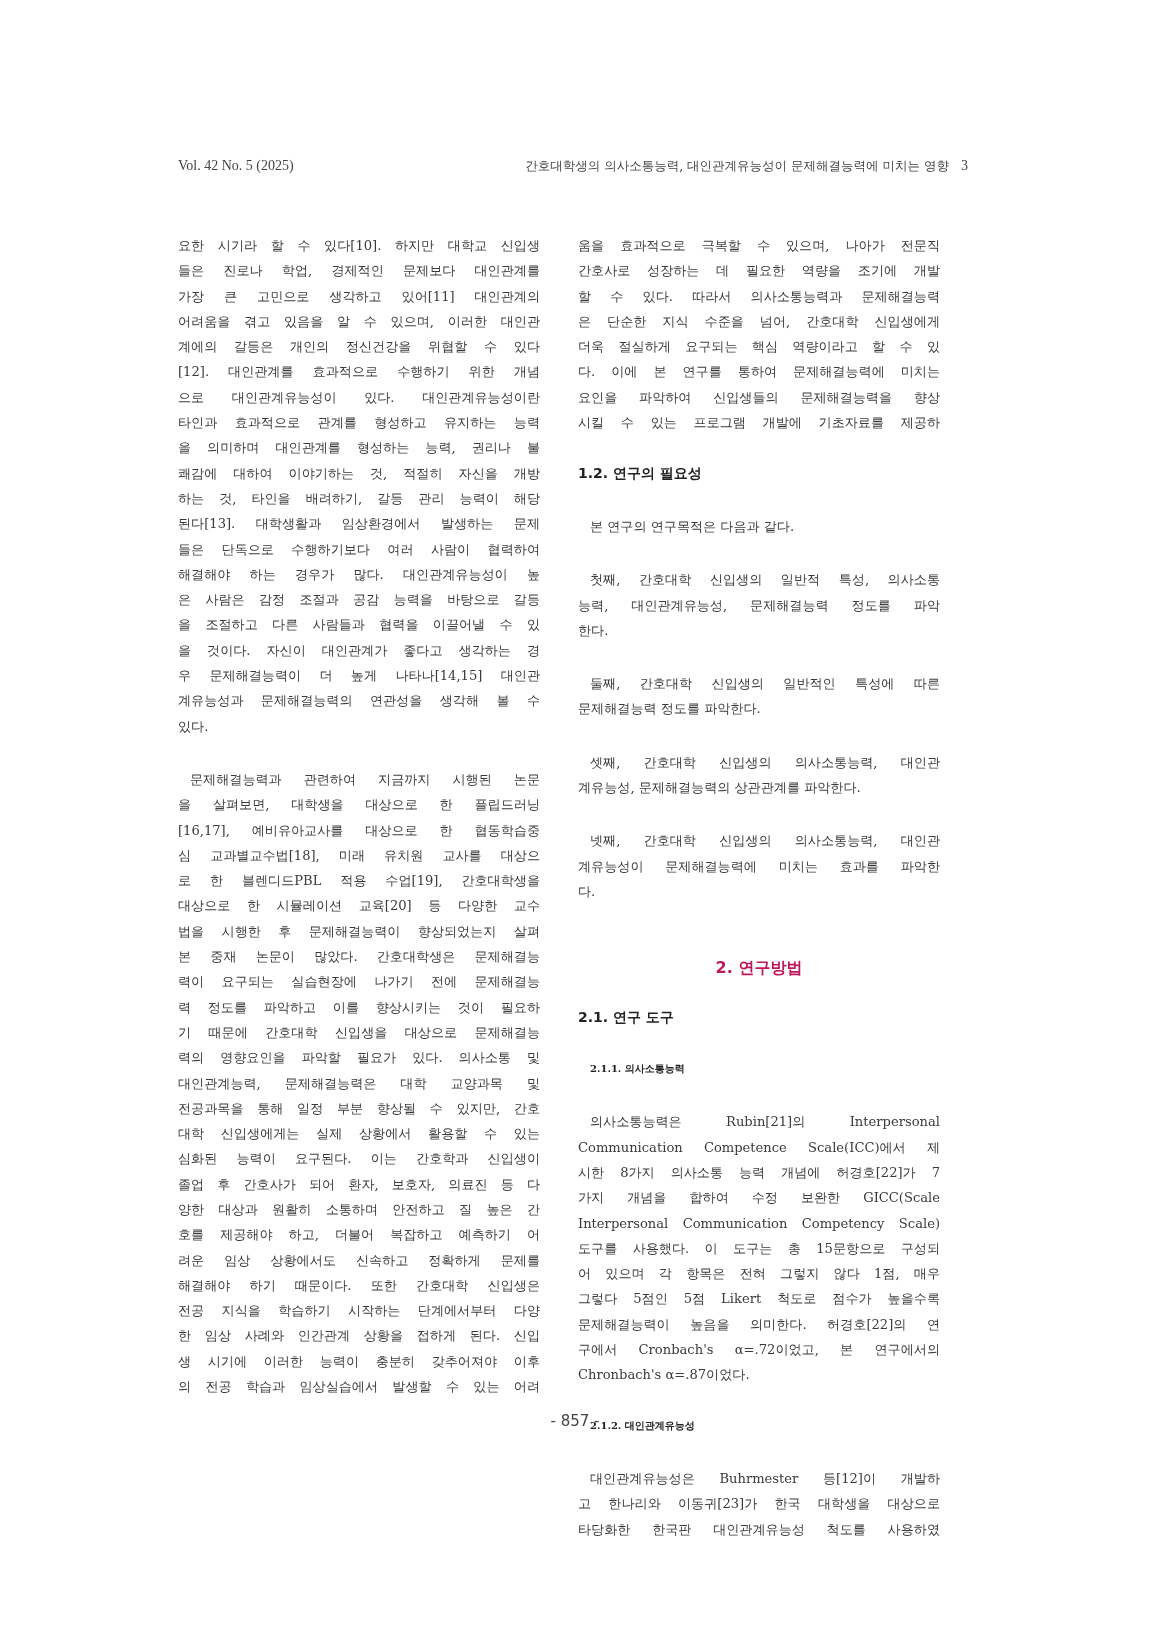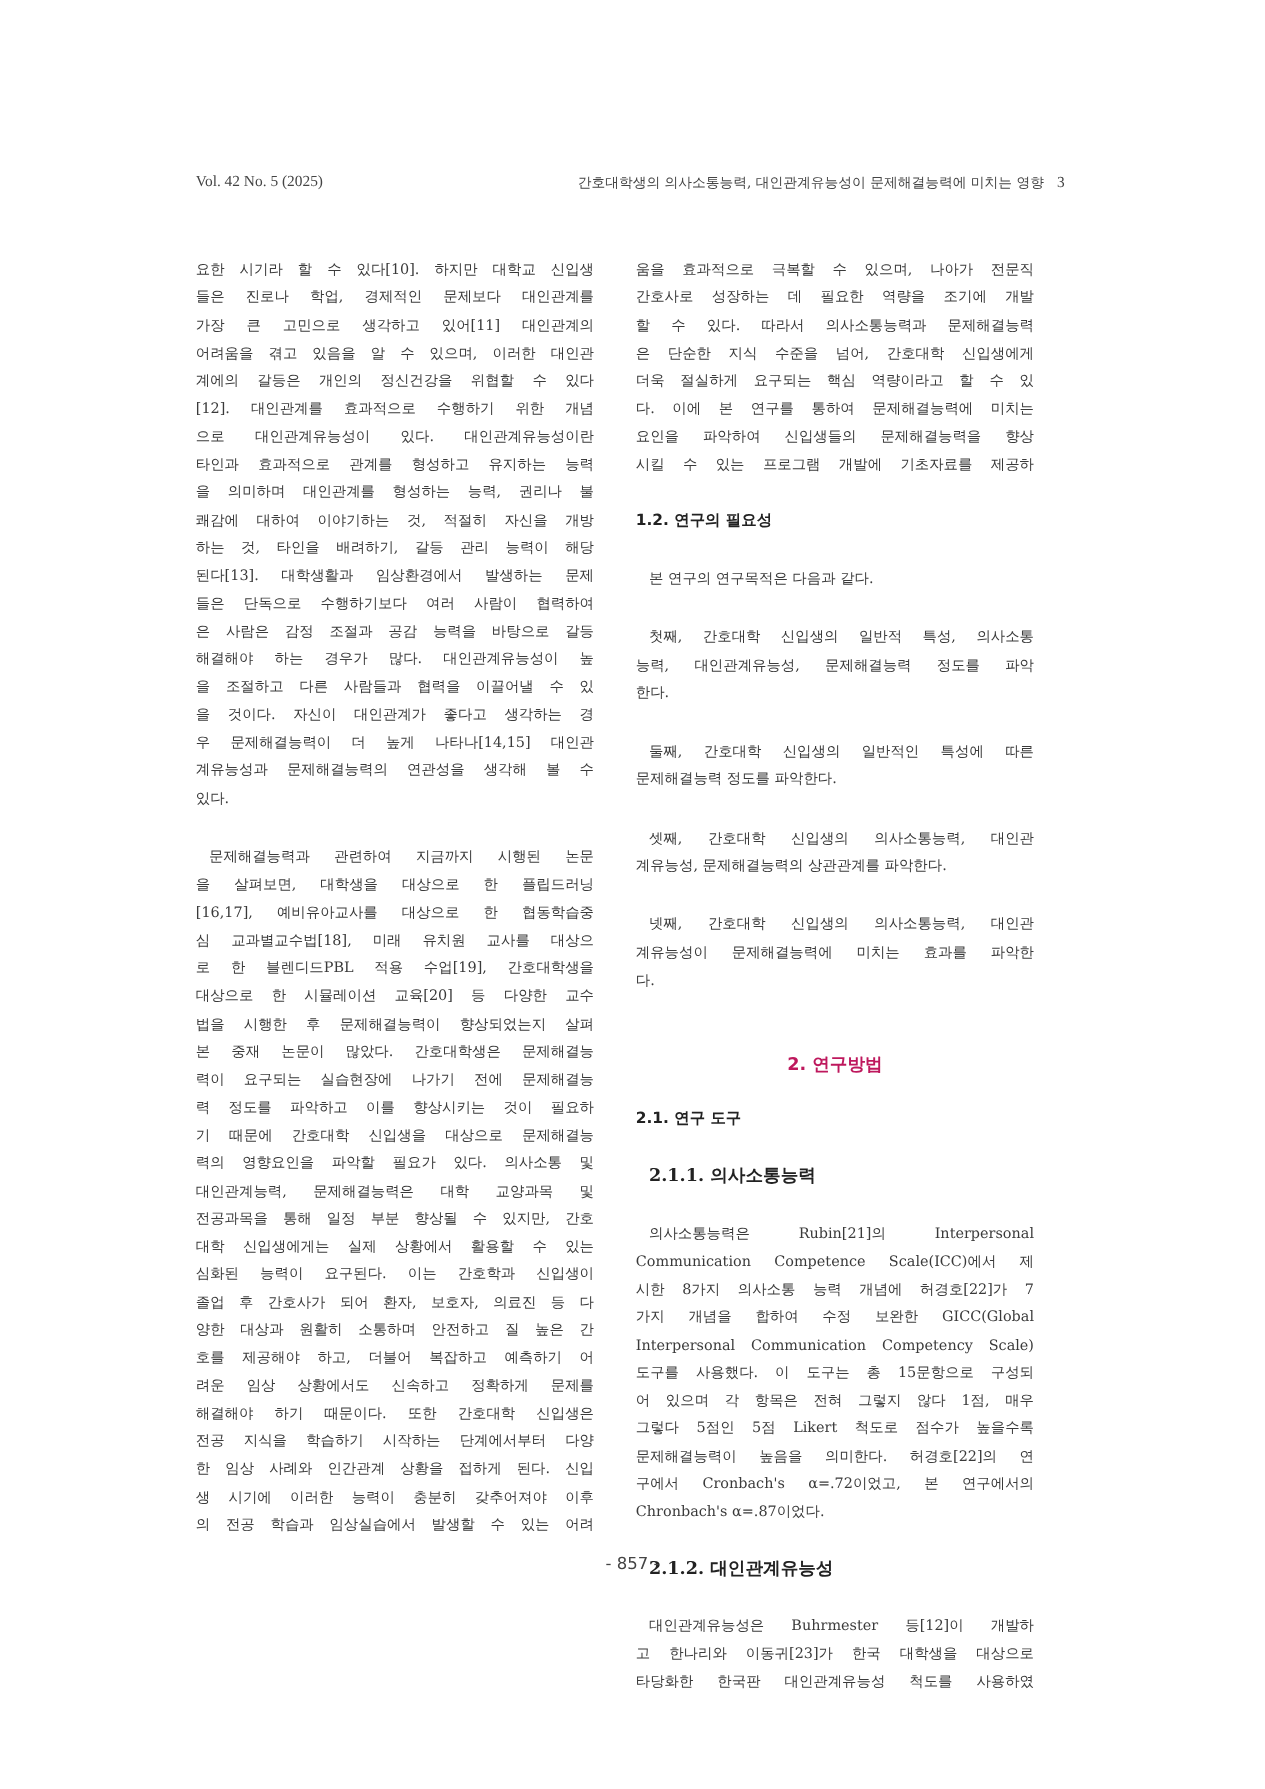--- a/index.html
+++ b/index.html
@@ -11,21 +11,21 @@
   .header .right { position: absolute; right: 0; top: 0; }
   .header .right .pg { margin-left: 12px; font-family: "Liberation Serif", serif; font-size: 14px; }
   .col { position: absolute; top: 233px; width: 362px; font-size: 13.1px; line-height: 25.3px; color: #3a3a3a; }
   .col.left { left: 178px; }
   .col.right { left: 578px; }
   .line { white-space: nowrap; text-align: justify; text-align-last: justify; height: 25.3px; overflow: hidden; }
   .line.last { text-align-last: left; }
   .line.indent { padding-left: 12px; margin-top: 28px; }
   .h2 { font-family: "DejaVu Sans", sans-serif; font-weight: bold; font-size: 14px; color: #222; }
   .h1 { font-family: "DejaVu Sans", sans-serif; font-weight: bold; font-size: 16px; color: #be185d; text-align: center; }
-  .h3 { font-weight: bold; font-size: 16px; color: #222; padding-left: 12px; }
+  .h3 { font-weight: bold; font-size: 10px; color: #222; padding-left: 12px; }
   .gap { height: 25.3px; }
   .footer { position: absolute; top: 1412px; left: 0; width: 1150px; text-align: center;
             font-family: "DejaVu Sans", sans-serif; font-size: 15px; color: #444; }
 </style>
 </head>
 <body>
 
 <div class="header">
   <span class="left">Vol. 42 No. 5 (2025)</span>
   <span class="right">
@@ -40,22 +40,22 @@
     <div class="line">어려움을 겪고 있음을 알 수 있으며, 이러한 대인관</div>
     <div class="line">계에의 갈등은 개인의 정신건강을 위협할 수 있다</div>
     <div class="line">[12]. 대인관계를 효과적으로 수행하기 위한 개념</div>
     <div class="line">으로 대인관계유능성이 있다. 대인관계유능성이란</div>
     <div class="line">타인과 효과적으로 관계를 형성하고 유지하는 능력</div>
     <div class="line">을 의미하며 대인관계를 형성하는 능력, 권리나 불</div>
     <div class="line">쾌감에 대하여 이야기하는 것, 적절히 자신을 개방</div>
     <div class="line">하는 것, 타인을 배려하기, 갈등 관리 능력이 해당</div>
     <div class="line">된다[13]. 대학생활과 임상환경에서 발생하는 문제</div>
     <div class="line">들은 단독으로 수행하기보다 여러 사람이 협력하여</div>
+    <div class="line">해결해야 하는 경우가 많다. 대인관계유능성이 높</div>
     <div class="line">은 사람은 감정 조절과 공감 능력을 바탕으로 갈등</div>
-    <div class="line">해결해야 하는 경우가 많다. 대인관계유능성이 높</div>
     <div class="line">을 조절하고 다른 사람들과 협력을 이끌어낼 수 있</div>
     <div class="line">을 것이다. 자신이 대인관계가 좋다고 생각하는 경</div>
     <div class="line">우 문제해결능력이 더 높게 나타나[14,15] 대인관</div>
     <div class="line">계유능성과 문제해결능력의 연관성을 생각해 볼 수</div>
     <div class="line last">있다.</div>
     <div class="line indent">문제해결능력과 관련하여 지금까지 시행된 논문</div>
     <div class="line">을 살펴보면, 대학생을 대상으로 한 플립드러닝</div>
     <div class="line">[16,17], 예비유아교사를 대상으로 한 협동학습중</div>
     <div class="line">심 교과별교수법[18], 미래 유치원 교사를 대상으</div>
     <div class="line">로 한 블렌디드PBL 적용 수업[19], 간호대학생을</div>
@@ -111,21 +111,21 @@
   <div class="gap"></div>
   <div class="h1">2. 연구방법</div>
   <div class="gap"></div>
   <div class="h2">2.1. 연구 도구</div>
   <div class="gap"></div>
   <div class="h3">2.1.1. 의사소통능력</div>
   <div id="r-s211">
       <div class="line indent">의사소통능력은 Rubin[21]의 Interpersonal</div>
       <div class="line">Communication Competence Scale(ICC)에서 제</div>
       <div class="line">시한 8가지 의사소통 능력 개념에 허경호[22]가 7</div>
-      <div class="line">가지 개념을 합하여 수정 보완한 GICC(Global</div>
+      <div class="line">가지 개념을 합하여 수정 보완한 GICC(Scale</div>
       <div class="line">Interpersonal Communication Competency Scale)</div>
       <div class="line">도구를 사용했다. 이 도구는 총 15문항으로 구성되</div>
       <div class="line">어 있으며 각 항목은 전혀 그렇지 않다 1점, 매우</div>
       <div class="line">그렇다 5점인 5점 Likert 척도로 점수가 높을수록</div>
       <div class="line">문제해결능력이 높음을 의미한다. 허경호[22]의 연</div>
       <div class="line">구에서 Cronbach's α=.72이었고, 본 연구에서의</div>
       <div class="line last">Chronbach's α=.87이었다.</div>
     </div>
   <div class="gap"></div>
   <div class="h3">2.1.2. 대인관계유능성</div>

